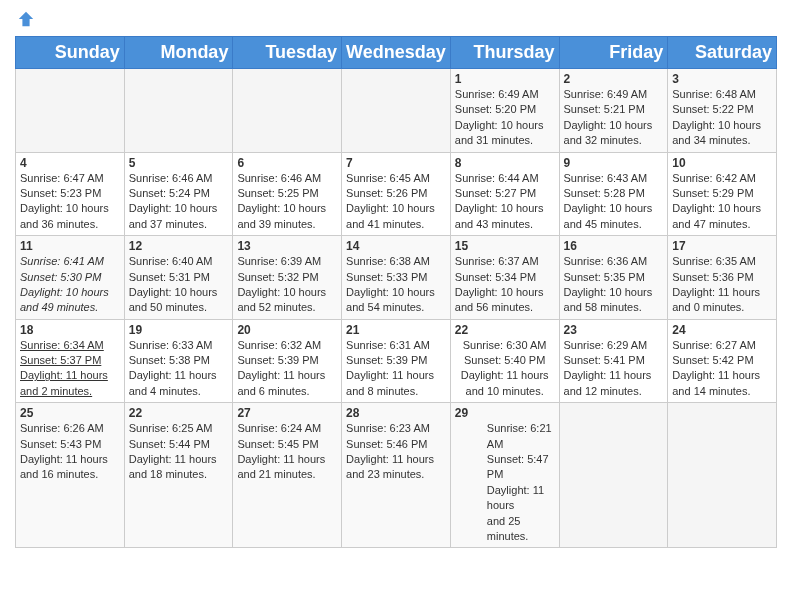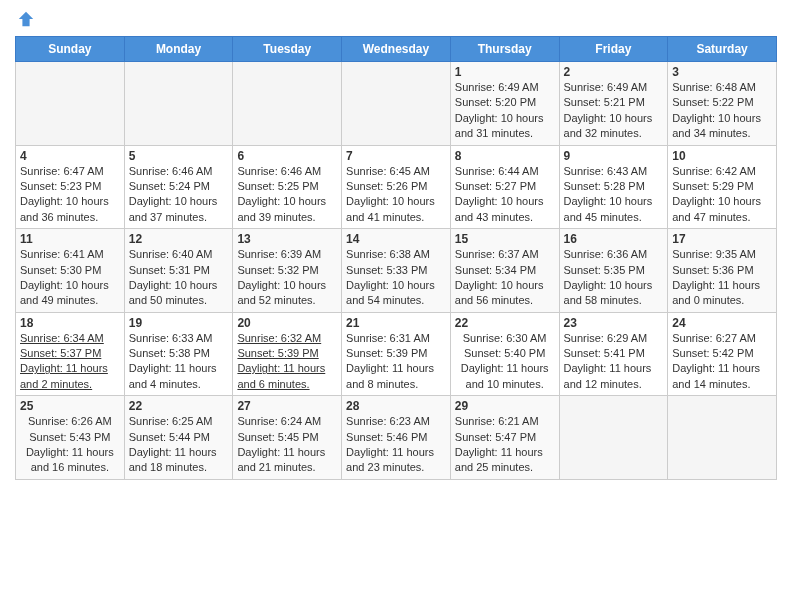--- a/index.html
+++ b/index.html
@@ -58,25 +58,25 @@
       color: #555;
     }
     .calendar {
       width: 100%;
       border-collapse: collapse;
       table-layout: fixed;
     }
     .calendar th {
       background-color: #4a90d9;
       color: white;
-      font-size: 12px;
+      font-size: 18px;
       font-weight: bold;
       padding: 5px 4px;
       border: 1px solid #3a7bc8;
-      text-align: center;
+      text-align: right;
     }
     .calendar td {
       border: 1px solid #ccc;
       vertical-align: top;
       padding: 3px 4px;
       height: 82px;
       font-size: 10.5px;
       color: #333;
       background: #fff;
     }
@@ -209,21 +209,21 @@
             <span class="day-number">10</span>
             <div class="cell-content" style="white-space: pre-line;">Sunrise: 6:42 AM
 Sunset: 5:29 PM
 Daylight: 10 hours
 and 47 minutes.</div>
           </td>
         </tr>
         <tr>
           <td>
             <span class="day-number">11</span>
-            <div class="cell-content" style="white-space: pre-line;">Sunrise: 6:41 AM
+            <div class="cell-content" style="white-space: pre-line; font-style: italic;">Sunrise: 6:41 AM
 Sunset: 5:30 PM
 Daylight: 10 hours
 and 49 minutes.</div>
           </td>
           <td>
             <span class="day-number">12</span>
             <div class="cell-content" style="white-space: pre-line;">Sunrise: 6:40 AM
 Sunset: 5:31 PM
 Daylight: 10 hours
 and 50 minutes.</div>
@@ -251,21 +251,21 @@
           </td>
           <td>
             <span class="day-number">16</span>
             <div class="cell-content" style="white-space: pre-line;">Sunrise: 6:36 AM
 Sunset: 5:35 PM
 Daylight: 10 hours
 and 58 minutes.</div>
           </td>
           <td>
             <span class="day-number">17</span>
-            <div class="cell-content" style="white-space: pre-line;">Sunrise: 9:35 AM
+            <div class="cell-content" style="white-space: pre-line;">Sunrise: 6:35 AM
 Sunset: 5:36 PM
 Daylight: 11 hours
 and 0 minutes.</div>
           </td>
         </tr>
         <tr>
           <td>
             <span class="day-number">18</span>
             <div class="cell-content" style="white-space: pre-line; text-decoration: underline;">Sunrise: 6:34 AM
 Sunset: 5:37 PM
@@ -274,21 +274,21 @@
           </td>
           <td>
             <span class="day-number">19</span>
             <div class="cell-content" style="white-space: pre-line;">Sunrise: 6:33 AM
 Sunset: 5:38 PM
 Daylight: 11 hours
 and 4 minutes.</div>
           </td>
           <td>
             <span class="day-number">20</span>
-            <div class="cell-content" style="white-space: pre-line; text-decoration: underline;">Sunrise: 6:32 AM
+            <div class="cell-content" style="white-space: pre-line;">Sunrise: 6:32 AM
 Sunset: 5:39 PM
 Daylight: 11 hours
 and 6 minutes.</div>
           </td>
           <td>
             <span class="day-number">21</span>
             <div class="cell-content" style="white-space: pre-line;">Sunrise: 6:31 AM
 Sunset: 5:39 PM
 Daylight: 11 hours
 and 8 minutes.</div>
@@ -311,21 +311,21 @@
             <span class="day-number">24</span>
             <div class="cell-content" style="white-space: pre-line;">Sunrise: 6:27 AM
 Sunset: 5:42 PM
 Daylight: 11 hours
 and 14 minutes.</div>
           </td>
         </tr>
         <tr>
           <td>
             <span class="day-number">25</span>
-            <div class="cell-content" style="white-space: pre-line; text-align: center;">Sunrise: 6:26 AM
+            <div class="cell-content" style="white-space: pre-line;">Sunrise: 6:26 AM
 Sunset: 5:43 PM
 Daylight: 11 hours
 and 16 minutes.</div>
           </td>
           <td>
             <span class="day-number">22</span>
             <div class="cell-content" style="white-space: pre-line;">Sunrise: 6:25 AM
 Sunset: 5:44 PM
 Daylight: 11 hours
 and 18 minutes.</div>
@@ -339,21 +339,21 @@
           </td>
           <td>
             <span class="day-number">28</span>
             <div class="cell-content" style="white-space: pre-line;">Sunrise: 6:23 AM
 Sunset: 5:46 PM
 Daylight: 11 hours
 and 23 minutes.</div>
           </td>
           <td>
             <span class="day-number">29</span>
-            <div class="cell-content" style="white-space: pre-line;">Sunrise: 6:21 AM
+            <div class="cell-content" style="white-space: pre-line; margin-left: 32px;">Sunrise: 6:21 AM
 Sunset: 5:47 PM
 Daylight: 11 hours
 and 25 minutes.</div>
           </td>
           <td class="empty-cell"></td>
           <td class="empty-cell"></td>
         </tr>
       </tbody>
   </table>
 </div>

